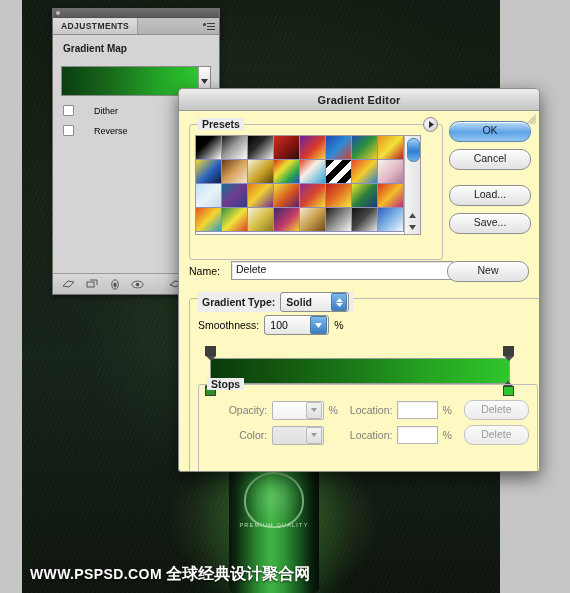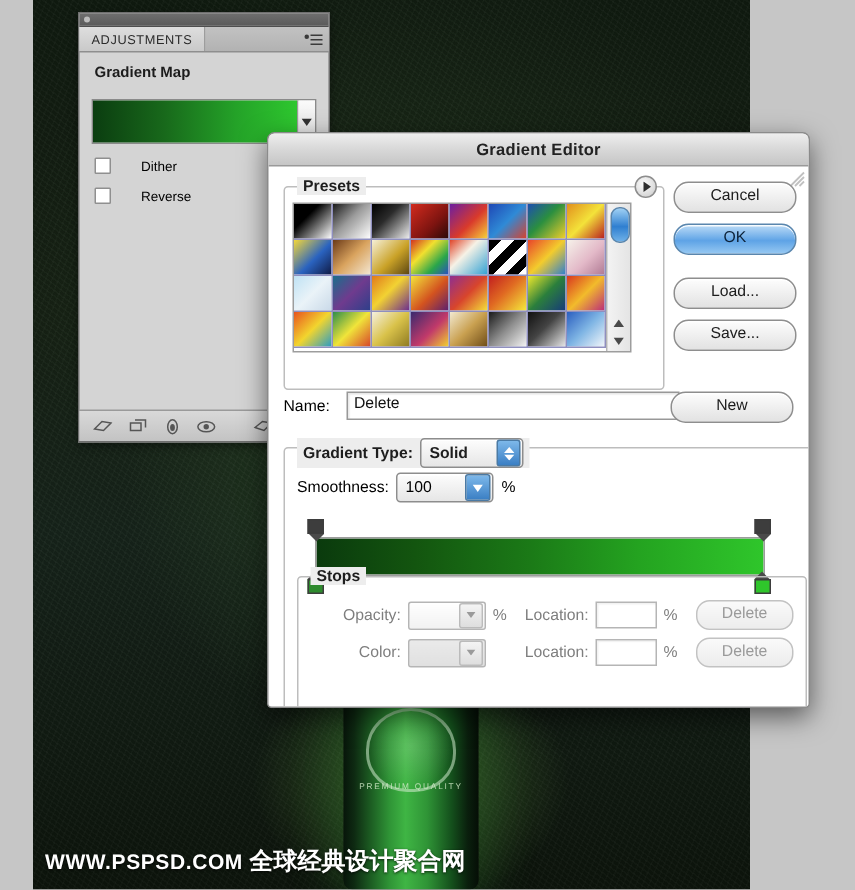--- a/index.html
+++ b/index.html
@@ -98,21 +98,21 @@
     position:absolute;left:3px;top:2px;width:4px;height:4px;border-radius:50%;
     background:#bdbdbd;
   }
   #adjustments .tabrow{
     height:16px;display:flex;align-items:stretch;
     background:linear-gradient(180deg,#cfcfcf,#bcbcbc);
     border-bottom:1px solid #8e8e8e;
   }
   #adjustments .tab{
     padding:0 8px;display:flex;align-items:center;
-    font-size:8.5px;font-weight:normal;letter-spacing:.4px;color:#2b2b2b;
+    font-size:8.5px;font-weight:bold;letter-spacing:.4px;color:#2b2b2b;
     background:linear-gradient(180deg,#dedede,#c9c9c9);
     border-right:1px solid #9d9d9d;
   }
   #adjustments .tabfill{
     flex:1;background:linear-gradient(180deg,#c2c2c2,#b2b2b2);
     position:relative;
   }
   #adjustments .menu-icon{
     position:absolute;right:4px;top:3px;width:12px;height:9px;
   }
@@ -151,21 +151,21 @@
     position:absolute;left:0;right:0;bottom:0;height:20px;
     background:linear-gradient(180deg,#d9d9d9,#c3c3c3);
     border-top:1px solid #9a9a9a;
     display:flex;align-items:center;gap:11px;padding-left:9px;
   }
   #adjustments .footer .fic{opacity:.75;display:block;}
 
   
   #gradient-editor{
     position:absolute;left:178px;top:88px;width:360px;height:382px;
-    background:#ffffff;
+    background:#fef9c3;
     border:1px solid #8b8b8b;
     border-radius:5px 5px 3px 3px;
     box-shadow:0 6px 18px rgba(0,0,0,.55);
     overflow:hidden;
   }
   #gradient-editor .titlebar{
     height:21px;
     background:linear-gradient(180deg,#eeeeee 0%,#d8d8d8 50%,#c6c6c6 100%);
     border-bottom:1px solid #9a9a9a;
     display:flex;align-items:center;justify-content:center;
@@ -471,22 +471,22 @@
           <div class="sbtn down">
             <svg width="7" height="5" viewBox="0 0 7 5">
                 <path d="M0 0 L7 0 L3.5 5 Z" fill="#4a4a4a"></path>
               </svg>
           </div>
         </div>
       </div>
     </div>
 
     <div id="btn-col">
+      <div class="btn primary">OK</div>
       <div class="btn">Cancel</div>
-      <div class="btn primary">OK</div>
       <div class="btn gap">Load...</div>
       <div class="btn">Save...</div>
     </div>
 
     <div id="name-row">
       <span class="lbl">Name:</span>
       <div class="txt" id="name-input">Delete</div>
       <div class="btn" id="new-button">New</div>
     </div>
 

